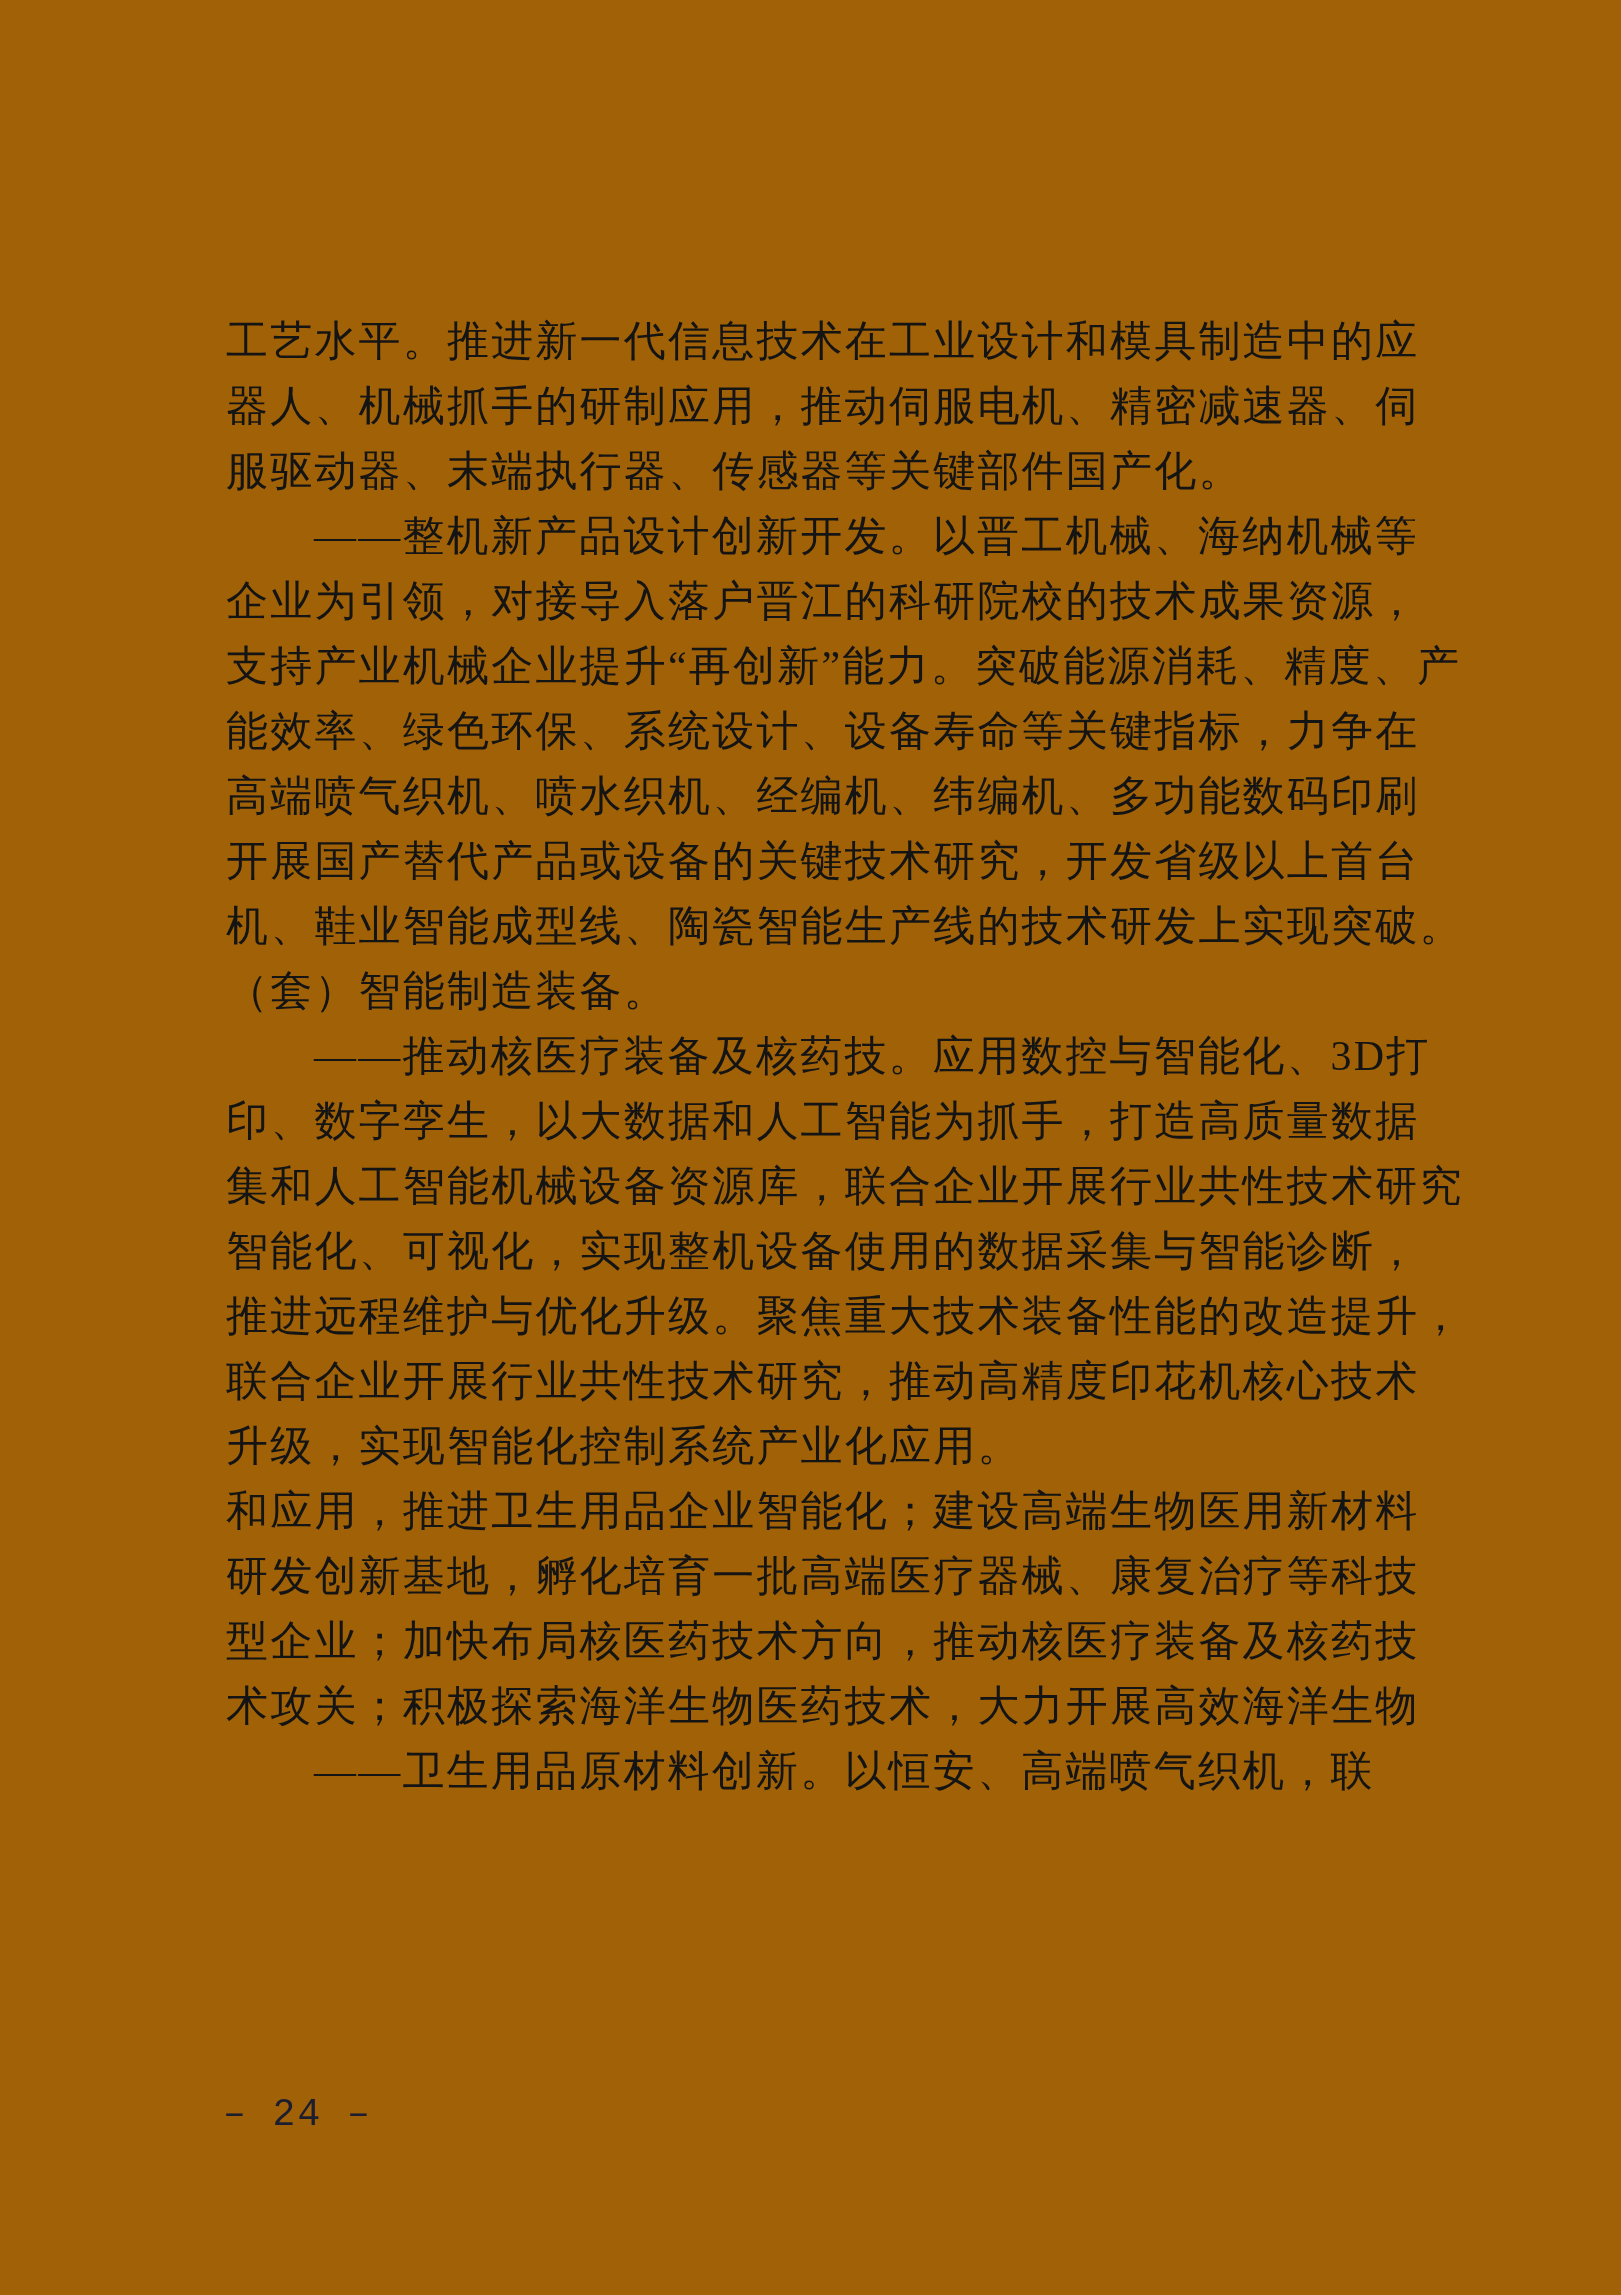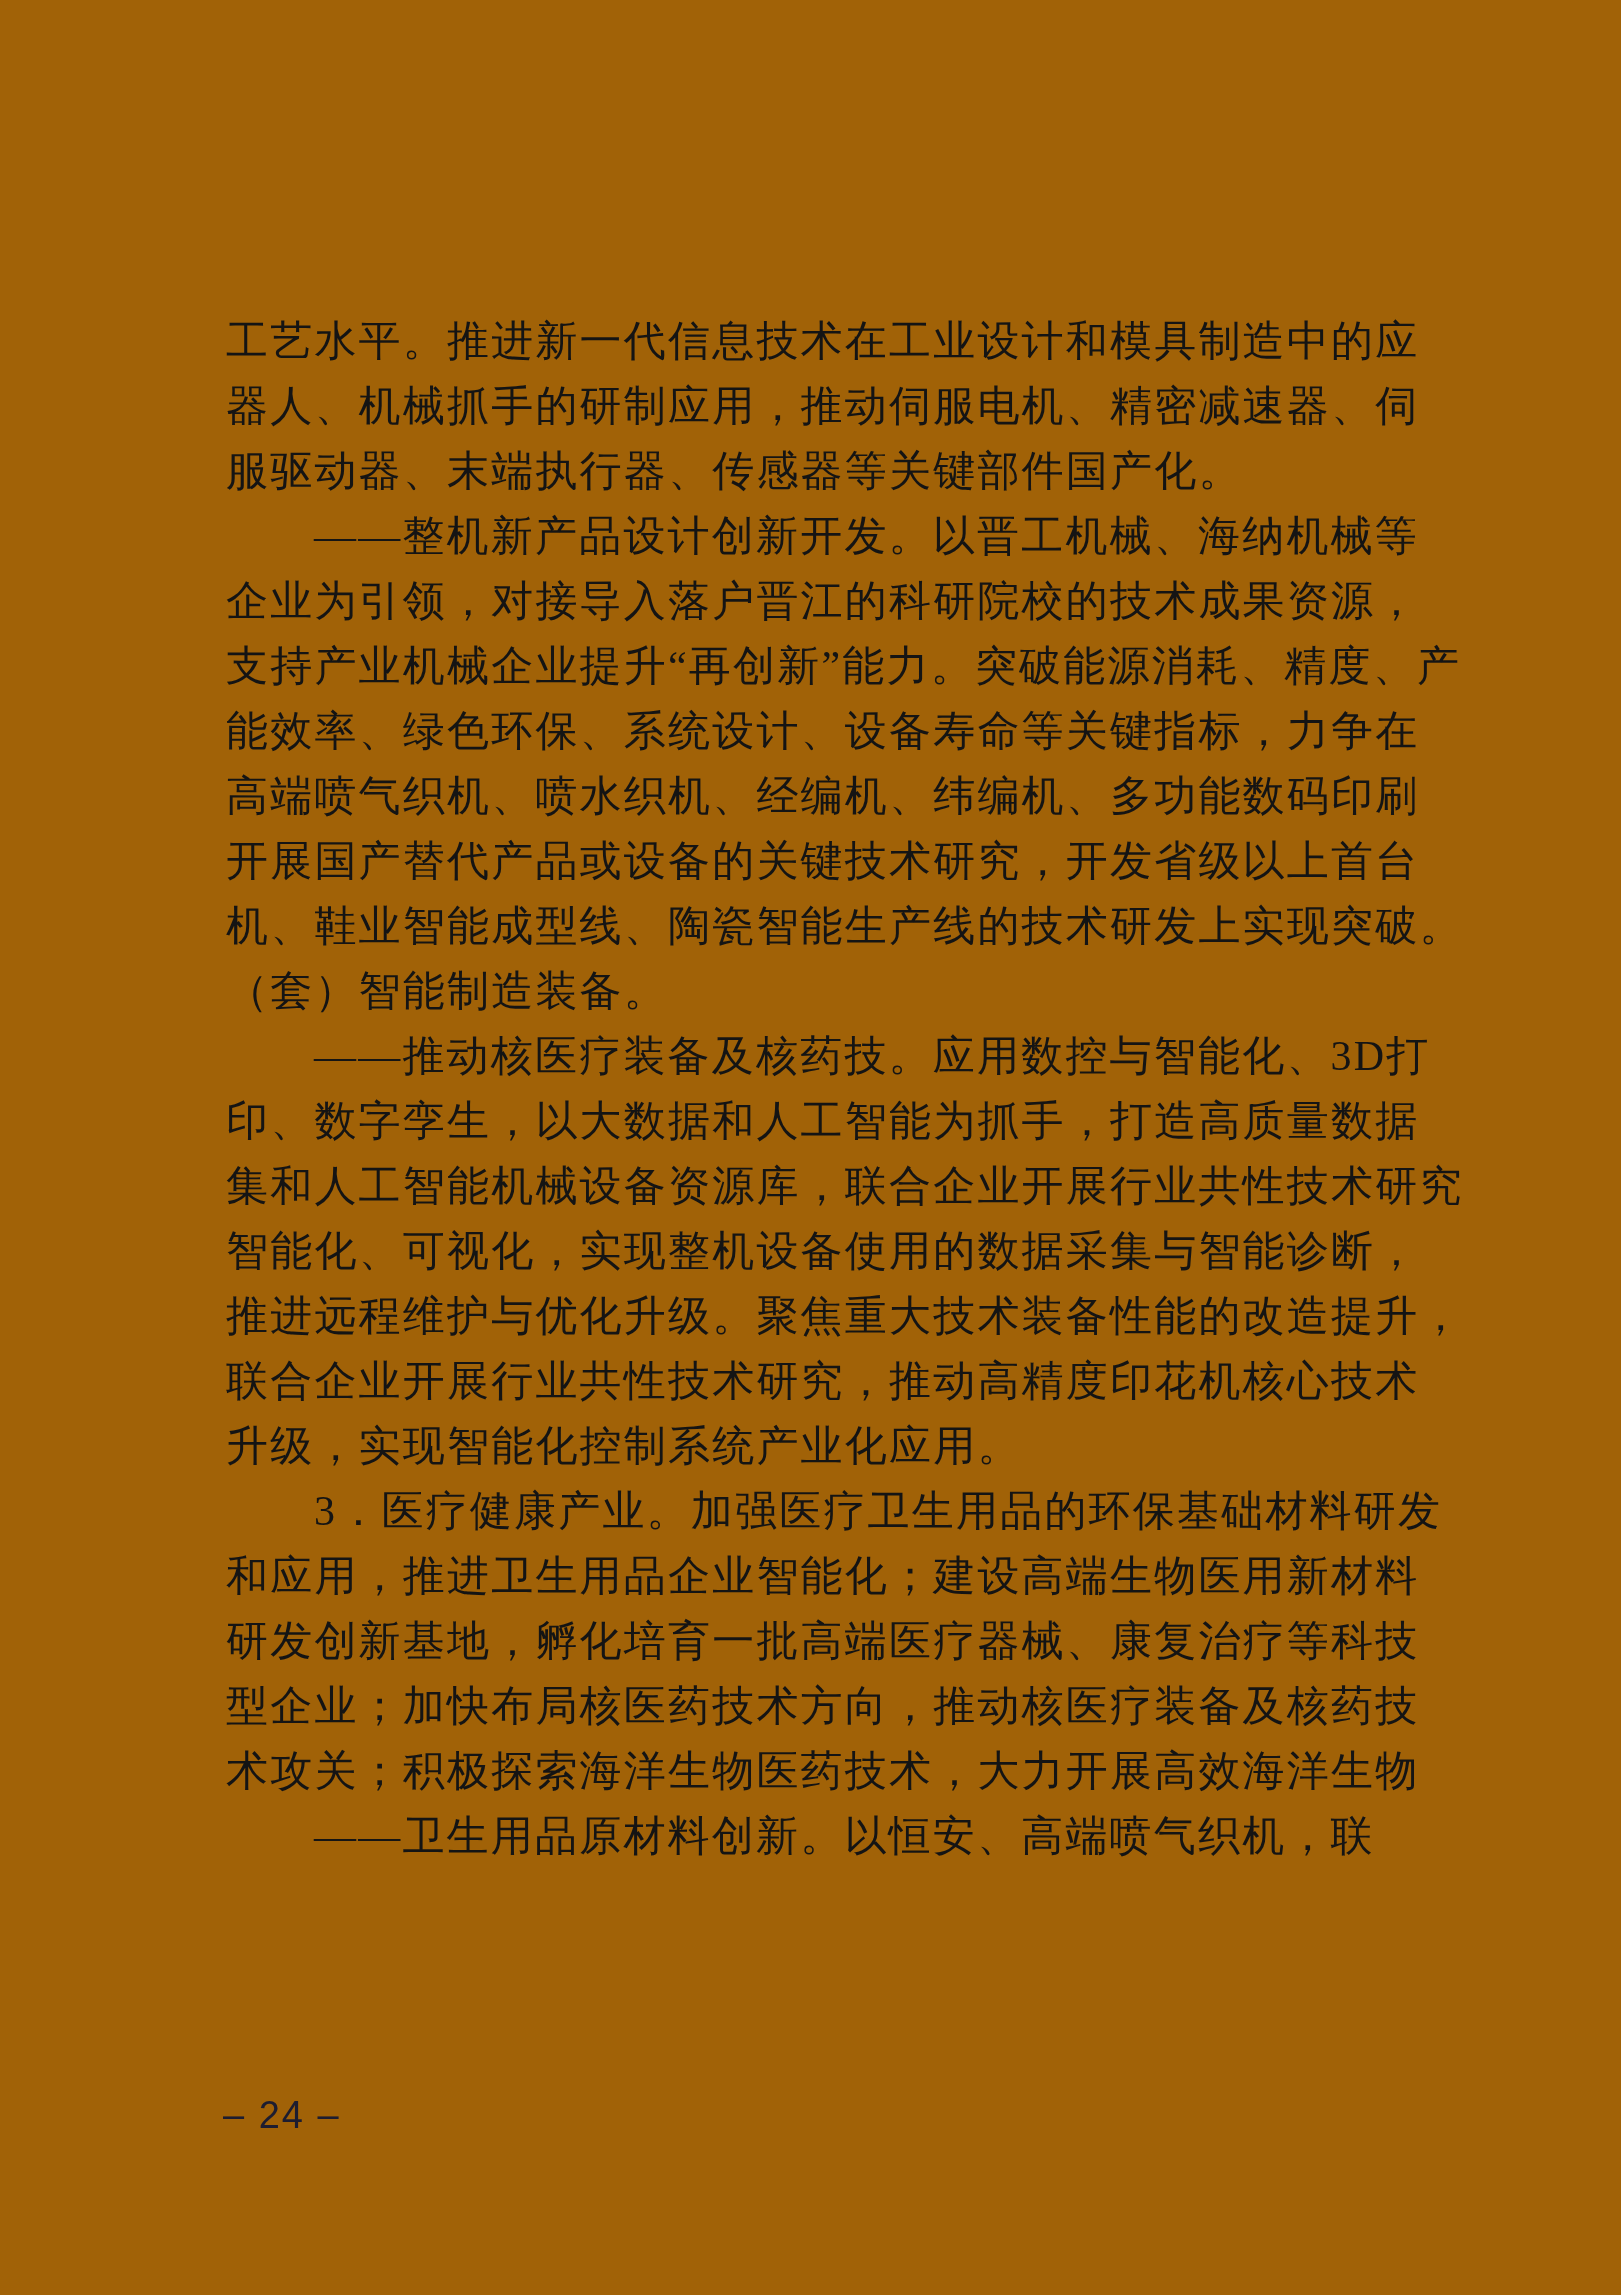--- a/index.html
+++ b/index.html
@@ -34,21 +34,21 @@
     padding-left: 88px;
   }
   .page-number {
     position: absolute;
     left: 223px;
     top: 2094px;
     font-size: 38px;
     line-height: 42px;
     letter-spacing: 2px;
     color: #1d1d30;
-    font-family: Liberation Sans, sans-serif;
+    font-family: Liberation Mono, monospace;
   }
 </style>
 </head>
 <body>
 
 <div class="page">
   <div class="text-block">
     <div class="line">工艺水平。推进新一代信息技术在工业设计和模具制造中的应</div>
     <div class="line">器人、机械抓手的研制应用，推动伺服电机、精密减速器、伺</div>
     <div class="line">服驱动器、末端执行器、传感器等关键部件国产化。</div>
@@ -60,21 +60,20 @@
     <div class="line">开展国产替代产品或设备的关键技术研究，开发省级以上首台</div>
     <div class="line">机、鞋业智能成型线、陶瓷智能生产线的技术研发上实现突破。</div>
     <div class="line">（套）智能制造装备。</div>
     <div class="line para-start">——推动核医疗装备及核药技。应用数控与智能化、3D打</div>
     <div class="line">印、数字孪生，以大数据和人工智能为抓手，打造高质量数据</div>
     <div class="line">集和人工智能机械设备资源库，联合企业开展行业共性技术研究</div>
     <div class="line">智能化、可视化，实现整机设备使用的数据采集与智能诊断，</div>
     <div class="line">推进远程维护与优化升级。聚焦重大技术装备性能的改造提升，</div>
     <div class="line">联合企业开展行业共性技术研究，推动高精度印花机核心技术</div>
     <div class="line">升级，实现智能化控制系统产业化应用。</div>
-    <div class="line para-start">3．医疗健康产业。加强医疗卫生用品的环保基础材料研发</div>
     <div class="line">和应用，推进卫生用品企业智能化；建设高端生物医用新材料</div>
     <div class="line">研发创新基地，孵化培育一批高端医疗器械、康复治疗等科技</div>
     <div class="line">型企业；加快布局核医药技术方向，推动核医疗装备及核药技</div>
     <div class="line">术攻关；积极探索海洋生物医药技术，大力开展高效海洋生物</div>
     <div class="line para-start">——卫生用品原材料创新。以恒安、高端喷气织机，联</div>
   </div>
 
   <div class="page-number">– 24 –</div>
 </div>
 

